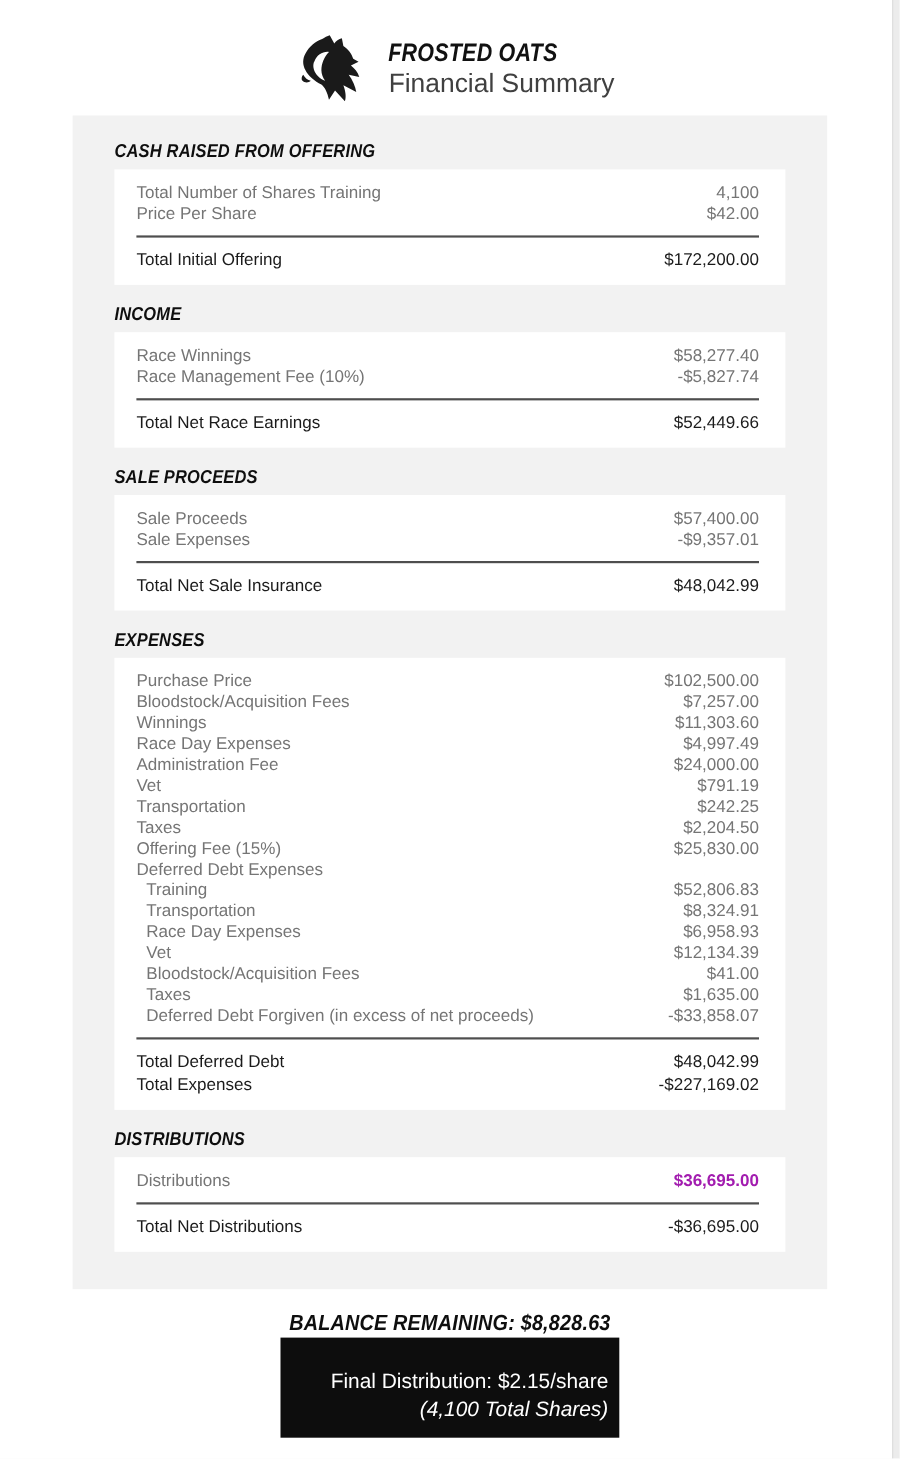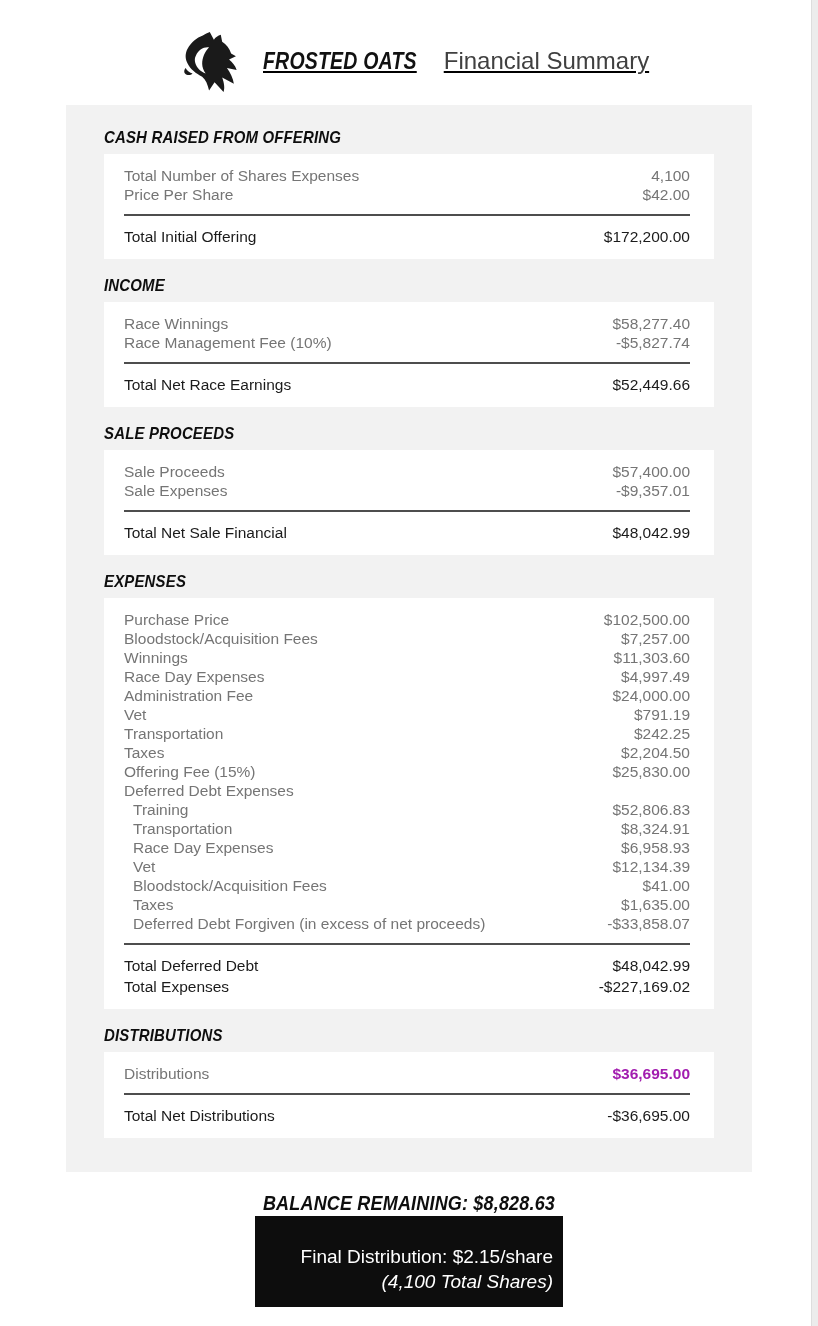--- a/index.html
+++ b/index.html
@@ -17,21 +17,21 @@
   
   .header {
     display: flex;
     justify-content: center;
     align-items: center;
     gap: 18px;
     padding-top: 26px;
     height: 70px;
   }
   .logo svg { display: block; }
-  .titles { display: flex; flex-direction: row; justify-content: center; text-decoration: underline; }
+  .titles { display: flex; flex-direction: column; justify-content: center; }
   .brand-title {
     font-size: 23px;
     font-weight: 700;
     font-style: italic;
     color: #111;
     letter-spacing: 0.2px;
     transform: scaleX(0.85);
     transform-origin: left center;
     line-height: 30px;
     white-space: nowrap;
@@ -152,21 +152,21 @@
       <div class="doc-subtitle">Financial Summary</div>
     </div>
   </header>
 
   <main class="panel" id="sections-root">
   <section class="section">
     <h2 class="section-heading">CASH RAISED FROM OFFERING</h2>
     <div class="card">
       <div class="rows">
   <div class="row">
-    <span class="label">Total Number of Shares Expenses</span>
+    <span class="label">Total Number of Shares Training</span>
     <span class="value">4,100</span>
   </div>
 
   <div class="row">
     <span class="label">Price Per Share</span>
     <span class="value">$42.00</span>
   </div>
 </div>
       <div class="divider"></div>
       <div class="totals">
@@ -212,21 +212,21 @@
   </div>
 
   <div class="row">
     <span class="label">Sale Expenses</span>
     <span class="value">-$9,357.01</span>
   </div>
 </div>
       <div class="divider"></div>
       <div class="totals">
   <div class="row total">
-    <span class="label">Total Net Sale Financial</span>
+    <span class="label">Total Net Sale Insurance</span>
     <span class="value">$48,042.99</span>
   </div>
 </div>
     </div>
   </section>
 
   <section class="section">
     <h2 class="section-heading">EXPENSES</h2>
     <div class="card">
       <div class="rows">

